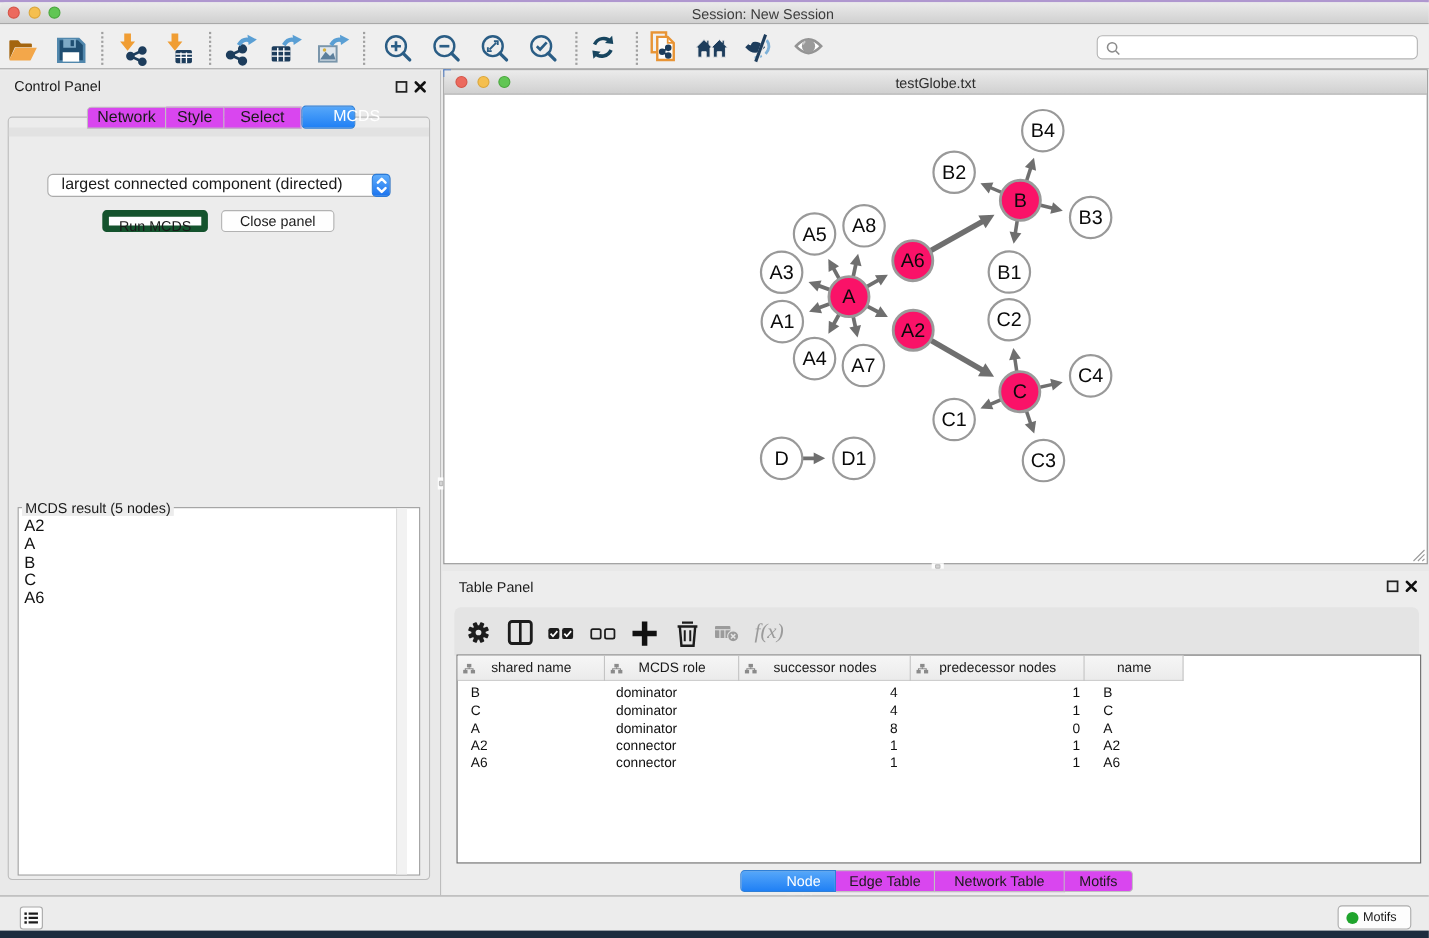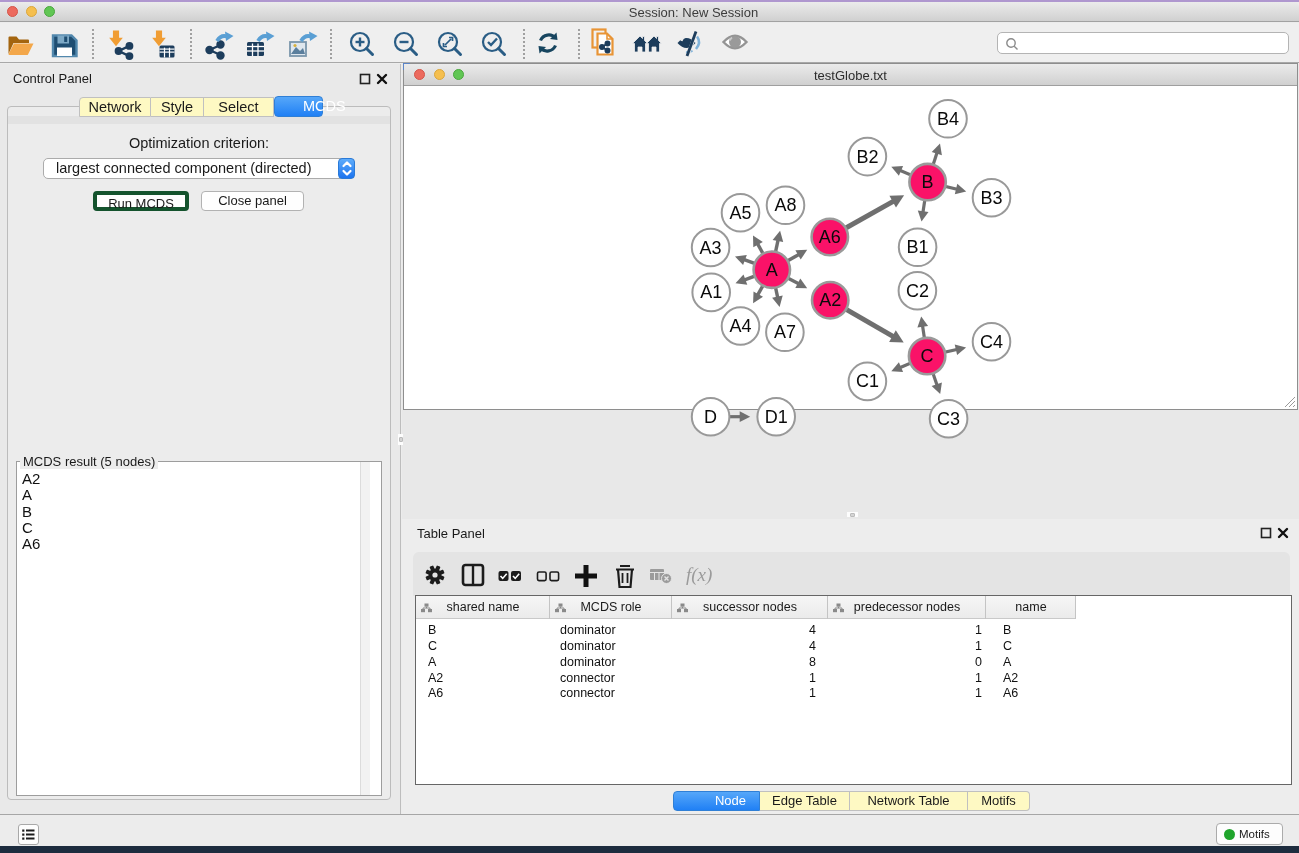--- a/index.html
+++ b/index.html
@@ -2,21 +2,21 @@
 <html><head>
 <meta charset="utf-8">
 <style>
 * { margin:0; padding:0; box-sizing:border-box; }
 html,body { width:1299px; height:853px; overflow:hidden; }
 body { font-family:"Liberation Sans", sans-serif; position:relative; background:#ececec; }
 .abs { position:absolute; }
 .tl { position:absolute; width:11px; height:11px; border-radius:50%; }
 .titlebar { background:linear-gradient(#ebebeb,#d0d0d0); }
 .sep { position:absolute; top:28px; height:30px; width:0; border-left:2px dotted #a0a0a0; }
-.tabw { position:absolute; height:20px; background:#fef9c3; border:1px solid #c0c0c0; color:#1a1a1a; font-size:14.5px; text-align:center; line-height:19px; }
+.tabw { position:absolute; height:20px; background:#d946ef; border:1px solid #c0c0c0; color:#1a1a1a; font-size:14.5px; text-align:center; line-height:19px; }
 .tabb { position:absolute; height:20px; background:linear-gradient(#56a7f9,#2080f5); border:1px solid #2f7fd6; color:#fff; font-size:14.5px; text-align:center; line-height:19px;padding-left:28px; }
 </style>
 </head>
 <body>
 
 <div class="abs" style="left:0;top:0;width:1299px;height:2px;background:#af97cf;"></div>
 
 <div class="abs titlebar" style="left:0;top:2px;width:1299px;height:20px;border-bottom:1px solid #a2a2a2;border-radius:5px 5px 0 0;">
   <div class="tl" style="left:7px;top:4px;background:#ec6a5e;border:0.5px solid #d55549;"></div>
   <div class="tl" style="left:26px;top:4px;background:#f5bf4f;border:0.5px solid #dba63b;"></div>
@@ -161,44 +161,43 @@
     </svg>
 
   <div class="abs" style="left:7px;top:42px;width:384px;height:694px;background:#ececec;border:1px solid #bcbcbc;border-radius:4px;"></div>
   <div class="abs" style="left:8px;top:52px;width:382px;height:8px;background:#e2e2e2;"></div>
 
   <div class="tabw" style="left:79px;top:33px;width:72px;border-radius:4px 0 0 0;">Network</div>
   <div class="tabw" style="left:151px;top:33px;width:53px;border-left:none;">Style</div>
   <div class="tabw" style="left:204px;top:33px;width:70px;border-left:none;">Select</div>
   <div class="tabb" style="left:274px;top:32px;width:49px;height:21px;border-radius:4px 4px 4px 4px;line-height:19px;">MCDS</div>
   <div class="abs" style="left:0;top:72px;width:401px;text-align:center;font-size:13px;color:#1a1a1a;"> </div>
-  <div class="abs" style="left:7px;top:71px;width:384px;text-align:center;font-size:14.5px;color:#1a1a1a;">Optimization criterion:</div>
 
   <div class="abs" style="left:43px;top:94px;width:312px;height:21px;background:#fff;border:1px solid #ababab;border-radius:5px;">
     <div class="abs" style="left:12px;top:1px;font-size:14.5px;color:#1a1a1a;">largest connected component (directed)</div>
     <div class="abs" style="left:294px;top:-1px;width:17px;height:21px;background:linear-gradient(#5eacfb,#1c74ef);border-radius:4px;border:1px solid #2a7ad8;">
       <svg width="17" height="19">
           <path d="M4.5 7 L8 3.5 L11.5 7" fill="none" stroke="#fff" stroke-width="2.2" stroke-linecap="round" stroke-linejoin="round"></path>
           <path d="M4.5 12 L8 15.5 L11.5 12" fill="none" stroke="#fff" stroke-width="2.2" stroke-linecap="round" stroke-linejoin="round"></path>
         </svg>
     </div>
   </div>
 
-  <div class="abs" style="left:93px;top:127px;width:96px;height:20px;background:#fefefe;border:4px solid #14532d;border-radius:4px;text-align:center;font-size:13px;line-height:18px;color:#1a1a1a;">Run MCDS</div>
+  <div class="abs" style="left:93px;top:127px;width:96px;height:20px;background:#fefefe;border:6px solid #14532d;border-radius:4px;text-align:center;font-size:13px;line-height:18px;color:#1a1a1a;">Run MCDS</div>
   <div class="abs" style="left:201px;top:127px;width:103px;height:20px;background:#fefefe;border:1px solid #b2b2b2;border-radius:4px;text-align:center;font-size:13px;line-height:18px;color:#1a1a1a;">Close panel</div>
 
   <div class="abs" style="left:16px;top:397px;width:366px;height:335px;border:1px solid #9d9d9d;background:#fff;"></div>
   <div class="abs" style="left:20px;top:390px;background:#ececec;padding:0 3px;font-size:13px;color:#1a1a1a;">MCDS result (5 nodes)</div>
   <div class="abs" style="left:22px;top:407px;font-size:15px;color:#111;line-height:16.3px;">A2<br>A<br>B<br>C<br>A6</div>
   <div class="abs" style="left:360px;top:398px;width:10px;height:333px;background:#f2f2f2;border-left:1px solid #dcdcdc;"></div>
 </div>
 
 <div class="abs" style="left:402px;top:64px;width:897px;height:750px;background:#e8e8e8;"></div>
 
-<div class="abs" style="left:403px;top:63px;width:895px;height:347px;border:1px solid #8e8e8e;background:#fff;">
+<div class="abs" style="left:403px;top:63px;width:895px;height:450px;border:1px solid #8e8e8e;background:#fff;">
   <div class="abs" style="left:-1px;top:-1px;width:7px;height:2px;background:#5c85c7;"></div>
     <div class="abs" style="left:-1px;top:-1px;width:2px;height:7px;background:#5c85c7;"></div>
   <div class="titlebar" style="position:absolute;left:0;top:0;width:893px;height:22px;border-bottom:1px solid #9f9f9f;">
     <div class="tl" style="left:10px;top:5px;background:#ec6a5e;border:0.5px solid #d55549;"></div>
     <div class="tl" style="left:30px;top:5px;background:#f5bf4f;border:0.5px solid #dba63b;"></div>
     <div class="tl" style="left:49px;top:5px;background:#61c654;border:0.5px solid #4aa73e;"></div>
     <div class="abs" style="left:0;top:4px;width:893px;text-align:center;font-size:13px;color:#2c2c2c;">testGlobe.txt</div>
   </div>
   <svg class="abs" style="left:0;top:22px;" width="893" height="428" viewBox="0 0 893 428">
 <line x1="367.8" y1="183.7" x2="353.1" y2="156.9" stroke="#6f6f6f" stroke-width="3.4"></line>

